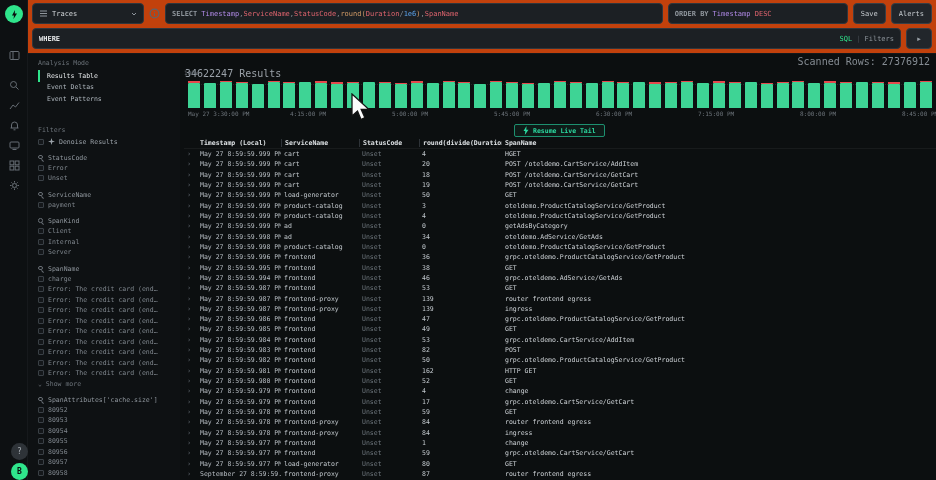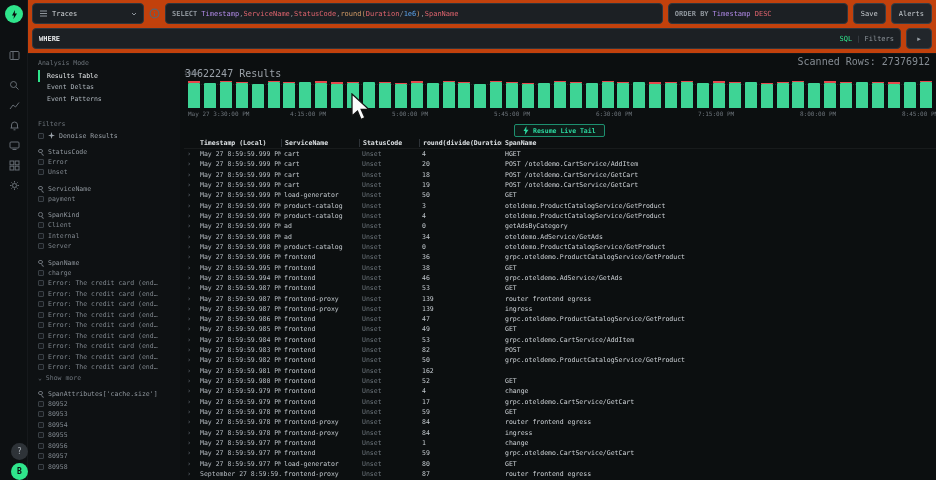--- a/index.html
+++ b/index.html
@@ -37,21 +37,21 @@
 .lang{display:flex;gap:4px;align-items:center;margin-left:auto;font-size:7px}
 .lang .sql{color:#2fe58c;font-weight:normal}
 .lang .div{color:#454b51}
 .lang .lucene{color:#8f969d}
 .date-input{width:188px;color:#cfd4d8}
 .search-btn{width:26px;color:#9aa1a8;font-family:"DejaVu Sans",sans-serif}
 
 
 .sidebar{position:absolute;left:28px;top:54px;width:152px;bottom:0;background:#0e1113;padding:6px 4px 0 10px;font-size:6.5px;overflow:hidden}
 .sec-head{color:#6c737a;margin-bottom:3px;height:7px;line-height:7px}
-.am-list{margin-bottom:16px}
+.am-list{margin-bottom:22px}
 .am-item{height:11.5px;display:flex;align-items:center;color:#aeb6bd;padding-left:7px;border-left:2px solid transparent}
 .am-item.active{border-left:2px solid #2fe58c;color:#e6e9eb}
 .filters-head{margin-top:6px}
 .facet{margin-top:6px}
 .facet-h{display:flex;align-items:center;gap:4px;color:#90979e;height:10px;white-space:nowrap;overflow:hidden}
 .facet-item{display:flex;align-items:center;gap:4px;height:10.5px;color:#7f868d;white-space:nowrap;overflow:hidden}
 .denoise-row{margin-top:3px;height:10px;color:#9aa1a8}
 .cb{width:6px;height:6px;border:1px solid #3a4046;border-radius:1px;background:#14171a;flex:none}
 .fi-label{overflow:hidden;text-overflow:clip;white-space:nowrap}
 .show-more{color:#6c737a;height:10px;display:flex;align-items:center;gap:3px}
@@ -741,20 +741,21 @@
             <div class="td c2">Unset</div>
             <div class="td c3">50</div>
             <div class="td c4">grpc.oteldemo.ProductCatalogService/GetProduct</div>
           </div>
           <div class="t-row">
             <div class="chev">›</div>
             <div class="td c0">May 27 8:59:59.981 PM</div>
             <div class="td c1">frontend</div>
             <div class="td c2">Unset</div>
             <div class="td c3">162</div>
+            <div class="td c4">HTTP GET</div>
           </div>
           <div class="t-row">
             <div class="chev">›</div>
             <div class="td c0">May 27 8:59:59.980 PM</div>
             <div class="td c1">frontend</div>
             <div class="td c2">Unset</div>
             <div class="td c3">52</div>
             <div class="td c4">GET</div>
           </div>
           <div class="t-row">

